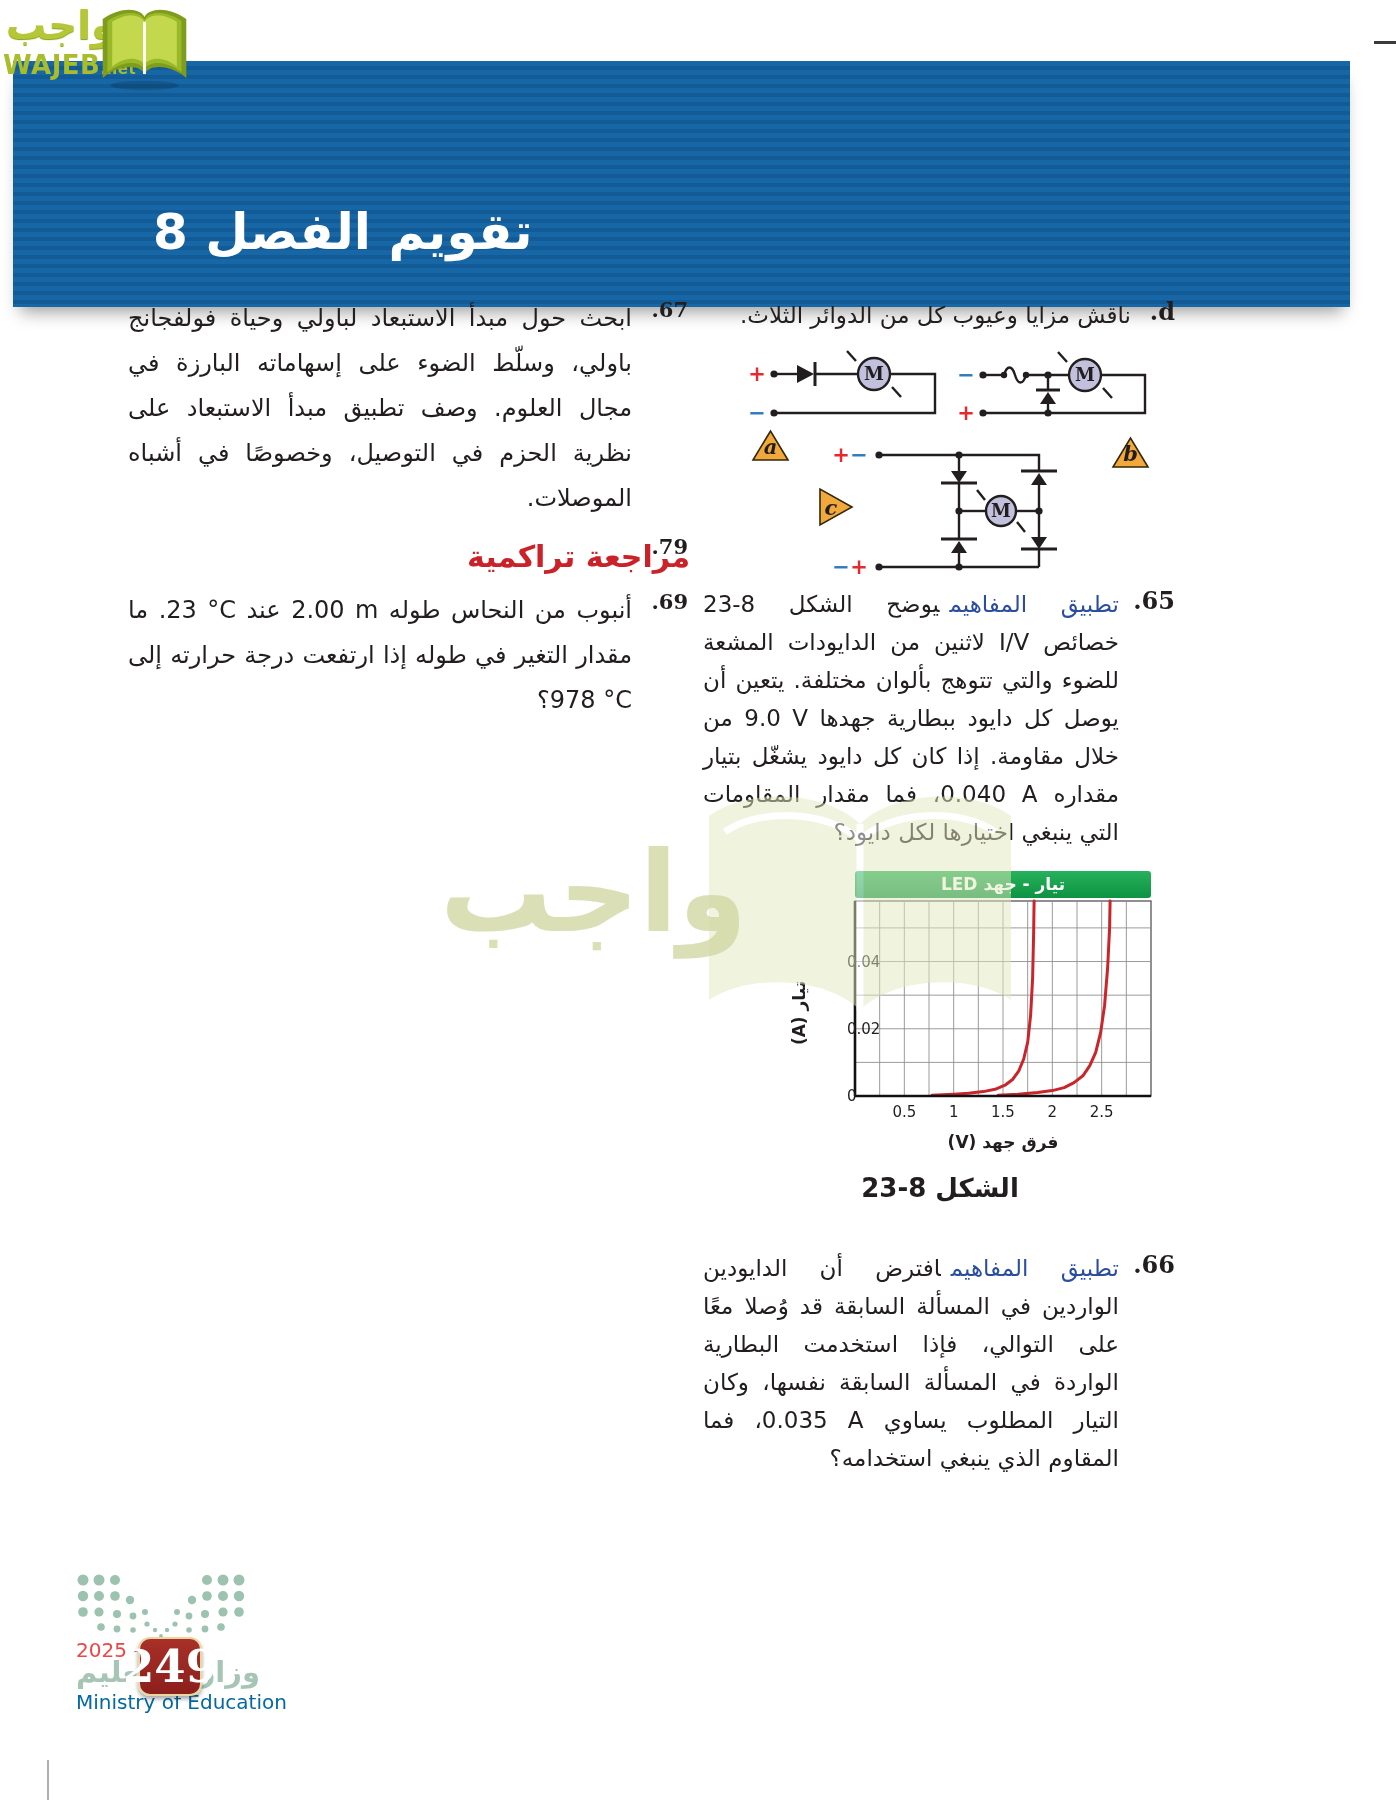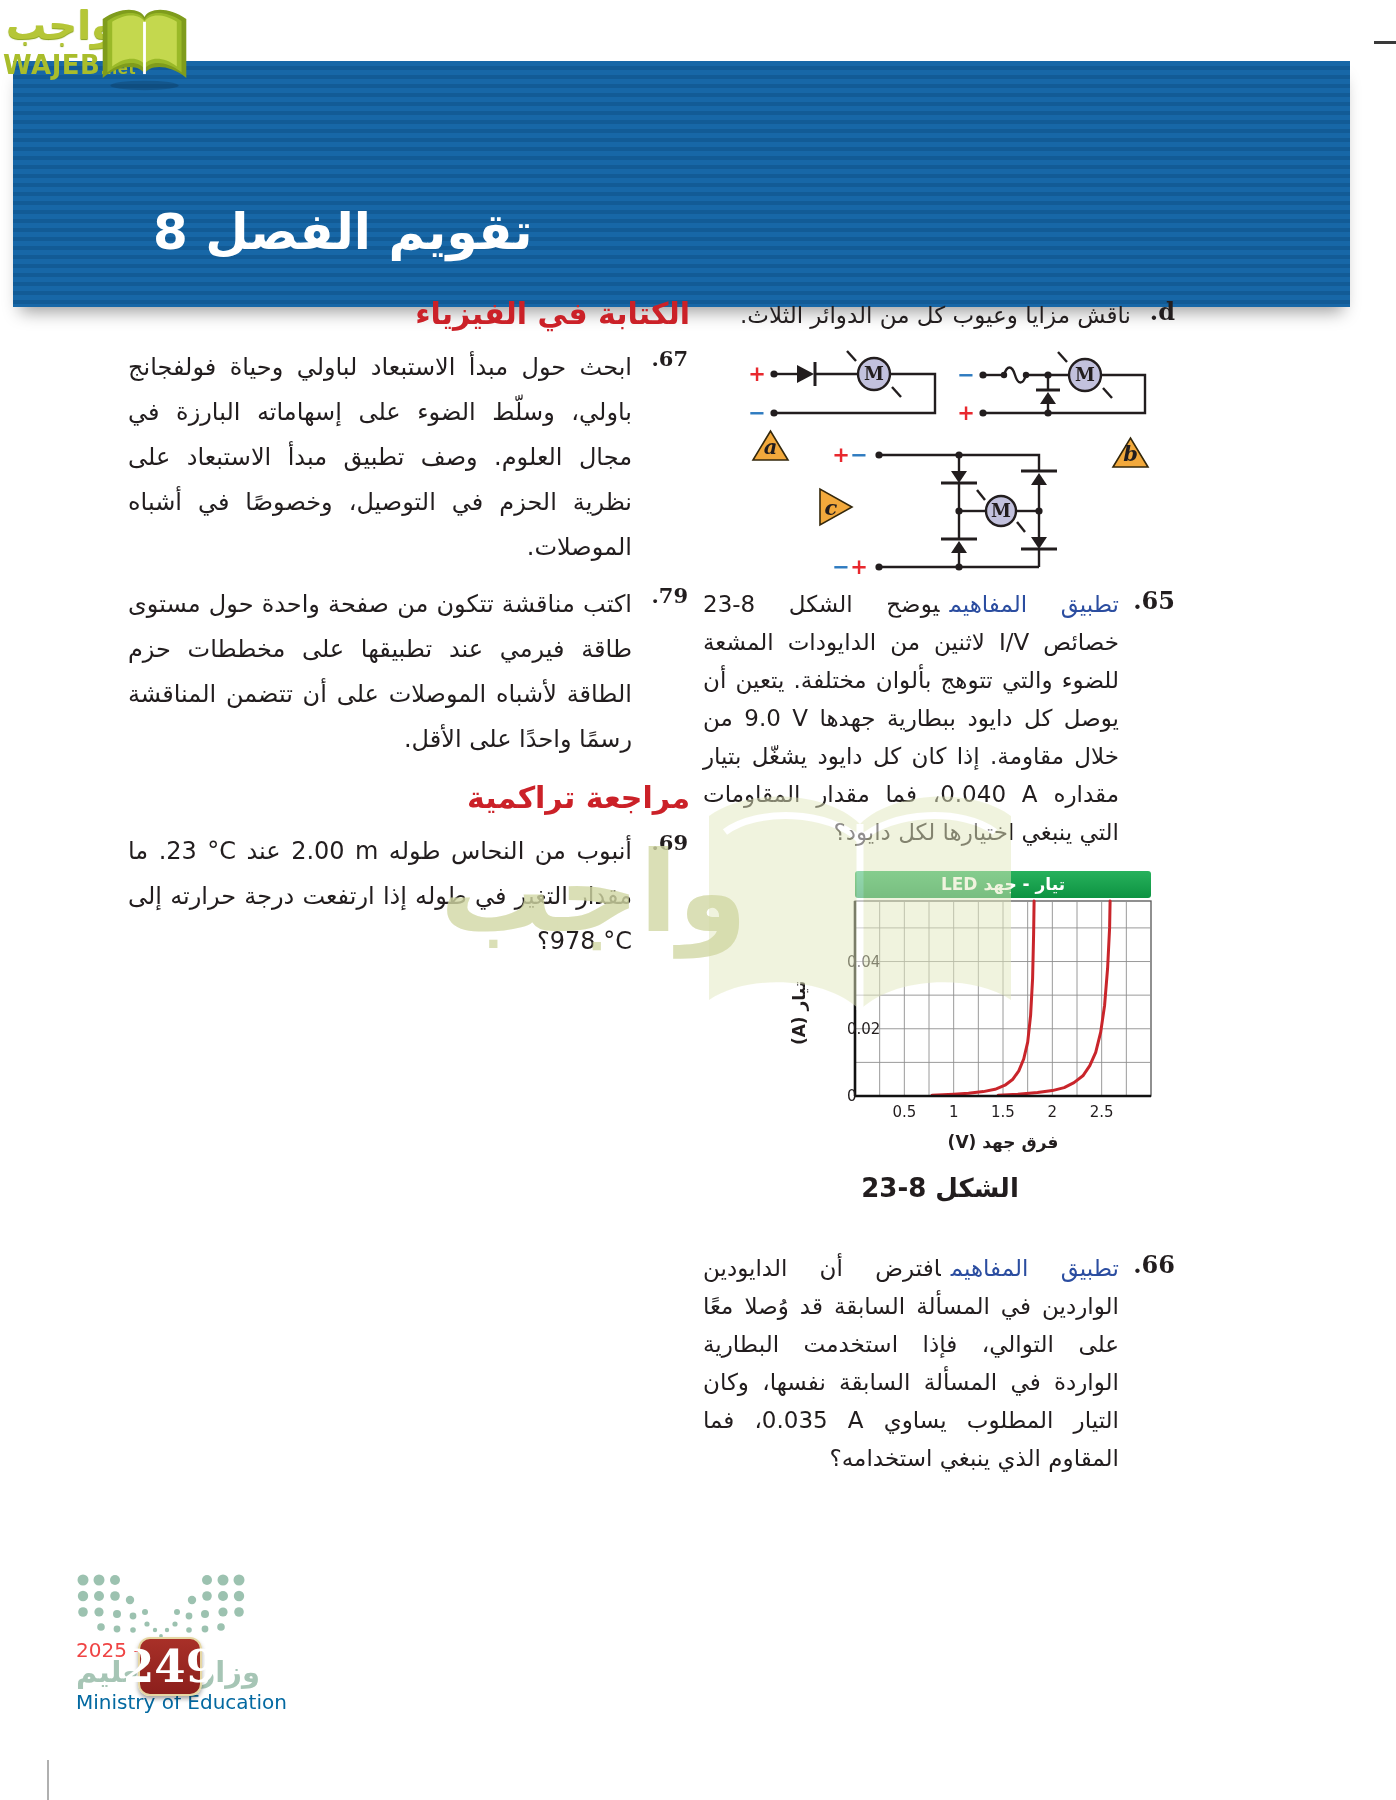--- a/index.html
+++ b/index.html
@@ -246,30 +246,28 @@
 
     <div class="figcap">الشكل 8-23</div>
 
     <div class="item" style="margin-top:46px">
       <span class="num">66.</span>
       <p class="body"><span class="lead">تطبيق المفاهيم</span><span>افترض أن الدايودين الواردين في المسألة السابقة قد وُصلا معًا على التوالي، فإذا استخدمت البطارية الواردة في المسألة السابقة نفسها، وكان التيار المطلوب يساوي ⁦0.035 A⁩، فما المقاوم الذي ينبغي استخدامه؟</span></p>
     </div>
   </div>
 
   <div id="lc" class="col">
-    <h2 class="h-red">الكتابة في الفيزياء</h2>
 
     <div class="item">
       <span class="num">67.</span>
       <p class="body">ابحث حول مبدأ الاستبعاد لباولي وحياة فولفجانج باولي، وسلّط الضوء على إسهاماته البارزة في مجال العلوم. وصف تطبيق مبدأ الاستبعاد على نظرية الحزم في التوصيل، وخصوصًا في أشباه الموصلات.</p>
     </div>
 
     <div class="item" style="margin-bottom:18px">
       <span class="num">79.</span>
-      <p class="body">اكتب مناقشة تتكون من صفحة واحدة حول مستوى طاقة فيرمي عند تطبيقها على مخططات حزم الطاقة لأشباه الموصلات على أن تتضمن المناقشة رسمًا واحدًا على الأقل.</p>
     </div>
 
     <h2 class="h-red" style="margin-top:18px">مراجعة تراكمية</h2>
 
     <div class="item">
       <span class="num">69.</span>
       <p class="body">أنبوب من النحاس طوله ⁦2.00 m⁩ عند ⁦23 °C⁩. ما مقدار التغير في طوله إذا ارتفعت درجة حرارته إلى ⁦978 °C⁩؟</p>
     </div>
   </div>
 

